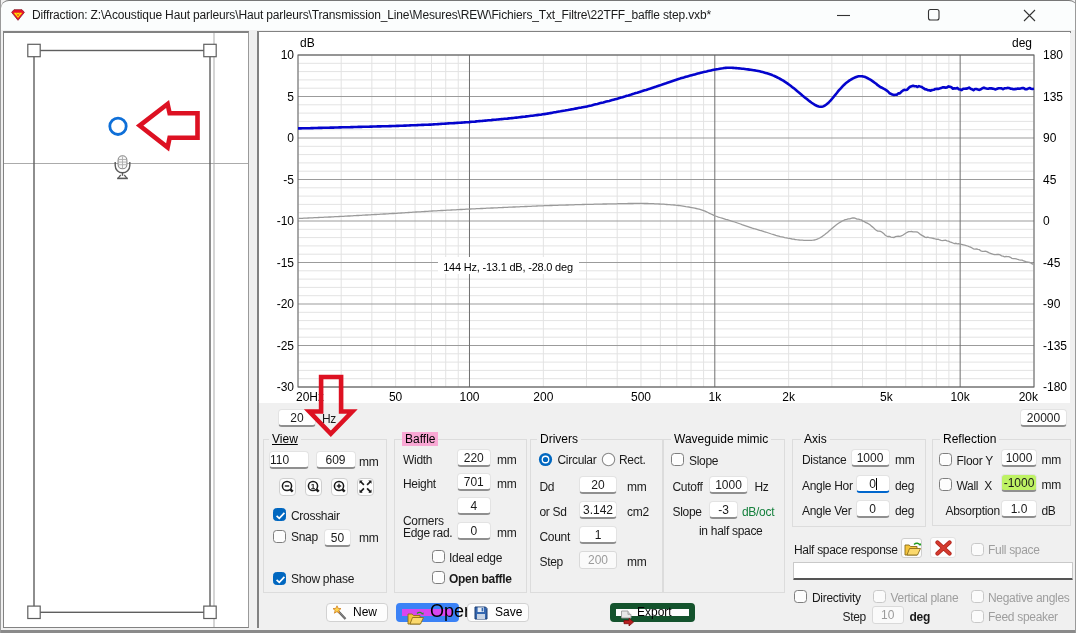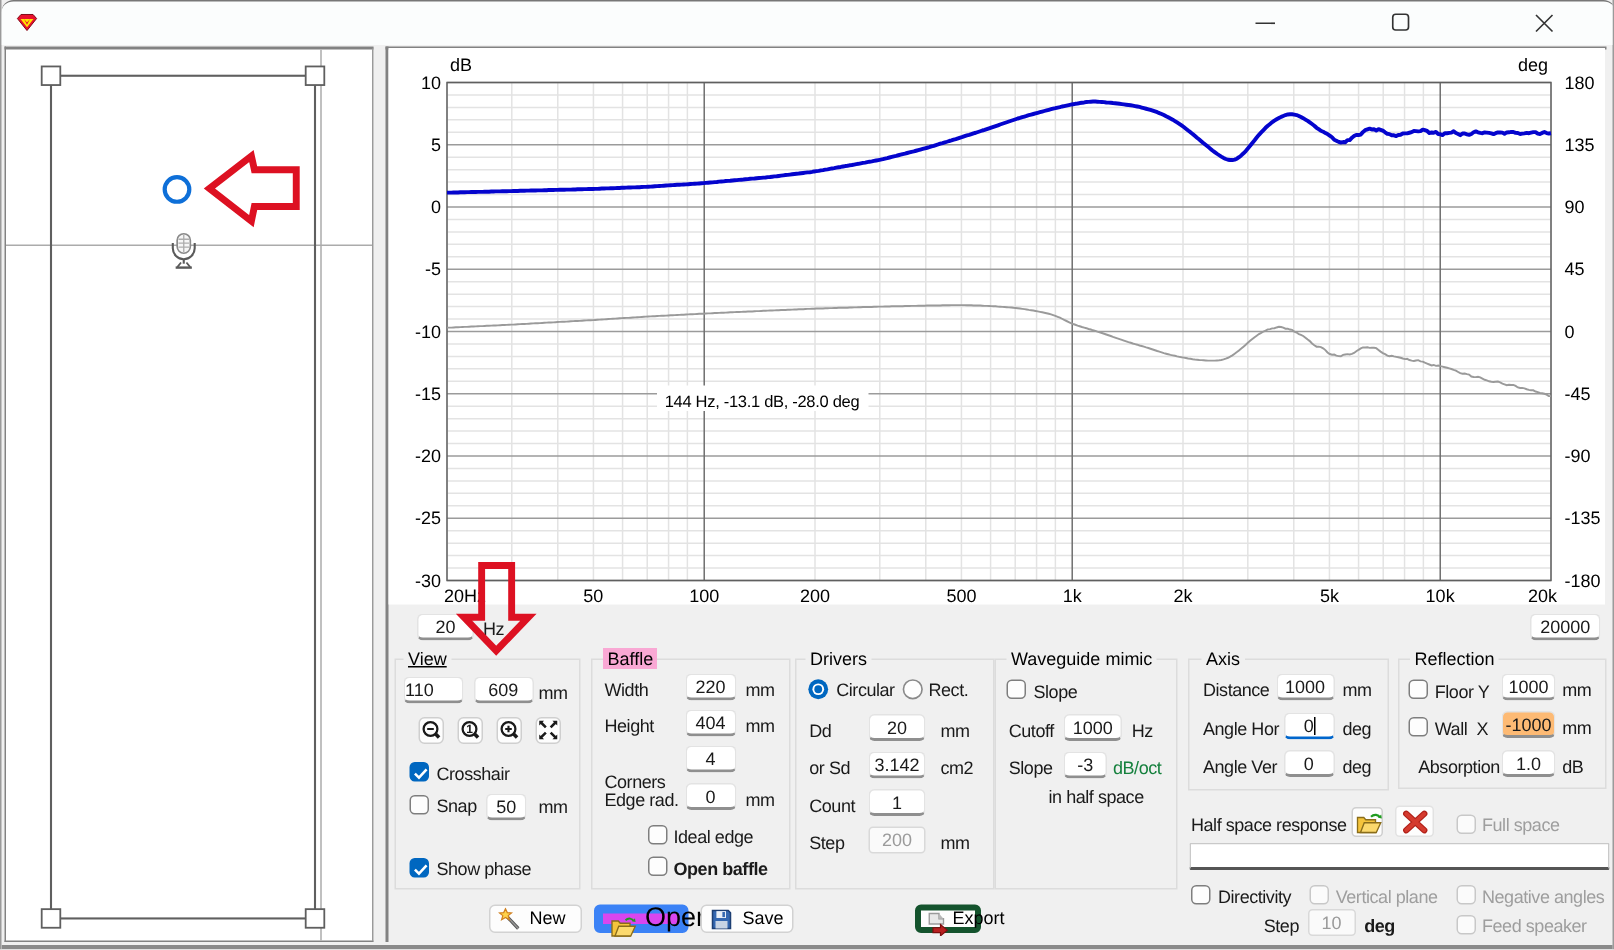--- a/index.html
+++ b/index.html
@@ -6,20 +6,21 @@
 div{box-sizing:border-box;}
 </style></head>
 <body>
 <div style="position:absolute;left:0;top:0;width:1076px;height:633px;background:#f0f0f0;overflow:hidden;border-left:1px solid #9a9a9a;border-right:1px solid #9a9a9a;box-sizing:border-box;">
 <div style="position:absolute;left:0;top:0;width:1076px;height:30px;background:#fbfdfd;border-top:1px solid #777;border-radius:8px 8px 0 0;box-sizing:border-box;"></div>
 <svg style="position:absolute;left:9px;top:9px" width="16" height="12" viewBox="0 0 18 15">
 <polygon points="1,4.2 4,0.8 14,0.8 17,4.2 9,14.2" fill="#e8112d" stroke="#7a0010" stroke-width="0.8"></polygon>
 <polygon points="3.6,4.6 14.4,4.6 9,11.4" fill="#ffe400"></polygon>
 <polygon points="6.5,4.6 9,7.6 11.5,4.6 9,9.4" fill="#e8112d"></polygon>
 </svg>
+<div style="position:absolute;left:31px;top:8px;font-size:12px;line-height:14px;white-space:nowrap;color:#1a1a1a;letter-spacing:-0.15px;">Diffraction: Z:\Acoustique Haut parleurs\Haut parleurs\Transmission_Line\Mesures\REW\Fichiers_Txt_Filtre\22TFF_baffle step.vxb*</div>
 <svg style="position:absolute;left:826px;top:0" width="220" height="30" viewBox="0 0 220 30">
       <line x1="10" y1="15.5" x2="23" y2="15.5" stroke="#333" stroke-width="1.1"></line>
       <rect x="101.5" y="9.5" width="10.5" height="10.5" rx="2" fill="none" stroke="#333" stroke-width="1.1"></rect>
       <path d="M197,10 L208,21 M208,10 L197,21" stroke="#333" stroke-width="1.1"></path>
     </svg>
 <div style="position:absolute;left:2px;top:31px;width:246px;height:597px;background:#ffffff;border:1px solid #828282;border-top:2px solid #828282;border-right:1px solid #9a9a9a;box-sizing:border-box;"></div>
 <svg style="position:absolute;left:3px;top:33px" width="244" height="594" viewBox="0 0 244 594">
       <line x1="0" y1="130.5" x2="246" y2="130.5" stroke="#ababab" stroke-width="1"></line>
 <line x1="210" y1="0" x2="210" y2="597" stroke="#ababab" stroke-width="1"></line>
 <rect x="30" y="17.5" width="176" height="561.8" fill="none" stroke="#5f5f5f" stroke-width="1.4"></rect>
@@ -208,21 +209,21 @@
 <div style="position:absolute;left:271.5px;top:571.5px;width:13px;height:13px;background:#0067c0;border:1px solid #0067c0;border-radius:3.5px;box-sizing:border-box;">
       <svg width="13" height="13" viewBox="0 0 13 13" style="position:absolute;left:0;top:0">
         <polyline points="2.6,6.8 5.3,9.4 10.4,3.9" fill="none" stroke="#fff" stroke-width="1.7"></polyline>
       </svg>
     </div>
 <div style="position:absolute;left:290px;top:572px;font-size:12px;line-height:14px;white-space:nowrap;color:#1a1a1a;font-weight:normal;letter-spacing:-0.3px;">Show phase</div>
 <div style="position:absolute;left:402px;top:452.5px;font-size:12px;line-height:14px;white-space:nowrap;color:#1a1a1a;font-weight:normal;letter-spacing:-0.3px;">Width</div>
 <div style="position:absolute;left:456px;top:448.5px;width:33.5px;height:18px;background:#ffffff;border:1px solid #e3e3e3;border-bottom:2px solid #8f8f8f;border-radius:4px;box-sizing:border-box;font-size:12px;line-height:17px;text-align:center;color:#1a1a1a;">220</div>
 <div style="position:absolute;left:496px;top:452.5px;font-size:12px;line-height:14px;white-space:nowrap;color:#1a1a1a;font-weight:normal;letter-spacing:-0.3px;">mm</div>
 <div style="position:absolute;left:402px;top:476.5px;font-size:12px;line-height:14px;white-space:nowrap;color:#1a1a1a;font-weight:normal;letter-spacing:-0.3px;">Height</div>
-<div style="position:absolute;left:456px;top:472.8px;width:33.5px;height:18px;background:#ffffff;border:1px solid #e3e3e3;border-bottom:2px solid #8f8f8f;border-radius:4px;box-sizing:border-box;font-size:12px;line-height:17px;text-align:center;color:#1a1a1a;">404</div>
+<div style="position:absolute;left:456px;top:472.8px;width:33.5px;height:18px;background:#ffffff;border:1px solid #e3e3e3;border-bottom:2px solid #8f8f8f;border-radius:4px;box-sizing:border-box;font-size:12px;line-height:17px;text-align:center;color:#1a1a1a;">701</div>
 <div style="position:absolute;left:496px;top:476.5px;font-size:12px;line-height:14px;white-space:nowrap;color:#1a1a1a;font-weight:normal;letter-spacing:-0.3px;">mm</div>
 <div style="position:absolute;left:402px;top:501px;font-size:12px;line-height:14px;white-space:nowrap;color:#1a1a1a;font-weight:normal;letter-spacing:-0.3px;margin-top:13px;">Corners</div>
 <div style="position:absolute;left:456px;top:497.2px;width:33.5px;height:18px;background:#ffffff;border:1px solid #e3e3e3;border-bottom:2px solid #8f8f8f;border-radius:4px;box-sizing:border-box;font-size:12px;line-height:17px;text-align:center;color:#1a1a1a;">4</div>
 <div style="position:absolute;left:402px;top:525.5px;font-size:12px;line-height:14px;white-space:nowrap;color:#1a1a1a;font-weight:normal;letter-spacing:-0.3px;">Edge rad.</div>
 <div style="position:absolute;left:456px;top:521.6px;width:33.5px;height:18px;background:#ffffff;border:1px solid #e3e3e3;border-bottom:2px solid #8f8f8f;border-radius:4px;box-sizing:border-box;font-size:12px;line-height:17px;text-align:center;color:#1a1a1a;">0</div>
 <div style="position:absolute;left:496px;top:525.5px;font-size:12px;line-height:14px;white-space:nowrap;color:#1a1a1a;font-weight:normal;letter-spacing:-0.3px;">mm</div>
 <div style="position:absolute;left:430.5px;top:549.5px;width:13px;height:13px;background:#fdfdfd;border:1px solid #7e7e7e;border-radius:3.5px;box-sizing:border-box;"></div>
 <div style="position:absolute;left:448px;top:550.5px;font-size:12px;line-height:14px;white-space:nowrap;color:#1a1a1a;font-weight:normal;letter-spacing:-0.3px;">Ideal edge</div>
 <div style="position:absolute;left:430.5px;top:570.5px;width:13px;height:13px;background:#fdfdfd;border:1px solid #7e7e7e;border-radius:3.5px;box-sizing:border-box;"></div>
 <div style="position:absolute;left:448px;top:571.5px;font-size:12px;line-height:14px;white-space:nowrap;color:#1a1a1a;font-weight:bold;letter-spacing:-0.3px;">Open baffle</div>
@@ -264,21 +265,21 @@
 <div style="position:absolute;left:894px;top:478.5px;font-size:12px;line-height:14px;white-space:nowrap;color:#1a1a1a;font-weight:normal;letter-spacing:-0.3px;">deg</div>
 <div style="position:absolute;left:801px;top:503.8px;font-size:12px;line-height:14px;white-space:nowrap;color:#1a1a1a;font-weight:normal;letter-spacing:-0.3px;">Angle Ver</div>
 <div style="position:absolute;left:854.5px;top:500.2px;width:34px;height:18px;background:#ffffff;border:1px solid #e3e3e3;border-bottom:2px solid #8f8f8f;border-radius:4px;box-sizing:border-box;font-size:12px;line-height:17px;text-align:center;color:#1a1a1a;">0</div>
 <div style="position:absolute;left:894px;top:503.8px;font-size:12px;line-height:14px;white-space:nowrap;color:#1a1a1a;font-weight:normal;letter-spacing:-0.3px;">deg</div>
 <div style="position:absolute;left:937.5px;top:453px;width:13px;height:13px;background:#fdfdfd;border:1px solid #7e7e7e;border-radius:3.5px;box-sizing:border-box;"></div>
 <div style="position:absolute;left:955.5px;top:453.5px;font-size:12px;line-height:14px;white-space:nowrap;color:#1a1a1a;font-weight:normal;letter-spacing:-0.3px;">Floor Y</div>
 <div style="position:absolute;left:1000px;top:448.5px;width:36px;height:18px;background:#ffffff;border:1px solid #e3e3e3;border-bottom:2px solid #8f8f8f;border-radius:4px;box-sizing:border-box;font-size:12px;line-height:17px;text-align:center;color:#1a1a1a;">1000</div>
 <div style="position:absolute;left:1040.5px;top:452.5px;font-size:12px;line-height:14px;white-space:nowrap;color:#1a1a1a;font-weight:normal;letter-spacing:-0.3px;">mm</div>
 <div style="position:absolute;left:937.5px;top:478.3px;width:13px;height:13px;background:#fdfdfd;border:1px solid #7e7e7e;border-radius:3.5px;box-sizing:border-box;"></div>
 <div style="position:absolute;left:955.5px;top:478.8px;font-size:12px;line-height:14px;white-space:nowrap;color:#1a1a1a;font-weight:normal;letter-spacing:-0.3px;">Wall&nbsp; X</div>
-<div style="position:absolute;left:1000px;top:474.3px;width:36px;height:18px;background:#fdba74;border:1px solid #e3e3e3;border-bottom:2px solid #8f8f8f;border-radius:4px;box-sizing:border-box;font-size:12px;line-height:17px;text-align:center;color:#1a1a1a;">-1000</div>
+<div style="position:absolute;left:1000px;top:474.3px;width:36px;height:18px;background:#bef264;border:1px solid #e3e3e3;border-bottom:2px solid #8f8f8f;border-radius:4px;box-sizing:border-box;font-size:12px;line-height:17px;text-align:center;color:#1a1a1a;">-1000</div>
 <div style="position:absolute;left:1040.5px;top:478px;font-size:12px;line-height:14px;white-space:nowrap;color:#1a1a1a;font-weight:normal;letter-spacing:-0.3px;">mm</div>
 <div style="position:absolute;left:944.5px;top:504px;font-size:12px;line-height:14px;white-space:nowrap;color:#1a1a1a;font-weight:normal;letter-spacing:-0.3px;">Absorption</div>
 <div style="position:absolute;left:1000px;top:500.2px;width:36px;height:18px;background:#ffffff;border:1px solid #e3e3e3;border-bottom:2px solid #8f8f8f;border-radius:4px;box-sizing:border-box;font-size:12px;line-height:17px;text-align:center;color:#1a1a1a;">1.0</div>
 <div style="position:absolute;left:1040.5px;top:504px;font-size:12px;line-height:14px;white-space:nowrap;color:#1a1a1a;font-weight:normal;letter-spacing:-0.3px;">dB</div>
 <div style="position:absolute;left:793px;top:542.5px;font-size:12px;line-height:14px;white-space:nowrap;color:#1a1a1a;font-weight:normal;letter-spacing:-0.3px;">Half space response</div>
 <div style="position:absolute;left:900px;top:537.5px;width:21px;height:20px;background:#fdfdfd;border:1px solid #cfcfcf;border-radius:3px;box-sizing:border-box;">
       <svg width="18" height="14" viewBox="0 0 18 14" style="position:absolute;left:2px;top:3px">
         <path d="M1,3 L1,13 L13,13 L13,4.5 L6.5,4.5 L5.2,3 Z" fill="#f5c43c" stroke="#8a6d1a" stroke-width="0.9"></path>
         <path d="M3,13 L5.5,6.5 L16.5,6.5 L13.5,13 Z" fill="#fbd96d" stroke="#8a6d1a" stroke-width="0.9"></path>
         <path d="M10,2.5 c2,-2 5,-1.5 6,0.5" fill="none" stroke="#1f9b1f" stroke-width="1.4"></path>
@@ -324,21 +325,21 @@
     </div>
 <div style="position:absolute;left:466px;top:603px;width:62px;height:18.5px;background:#fdfdfd;border:1px solid #d2d2d2;border-radius:4px;box-sizing:border-box;font-size:12px;">
       <svg width="14" height="14" viewBox="0 0 14 14" style="position:absolute;left:6px;top:2px">
         <path d="M1,1 H11.5 L13,2.5 V13 H1 Z" fill="#3467b0" stroke="#1d3f73" stroke-width="1"></path>
         <rect x="3.6" y="1.4" width="6.4" height="4.6" fill="#e8eef6"></rect>
         <rect x="7.6" y="2" width="1.7" height="3.4" fill="#3467b0"></rect>
         <rect x="3" y="8" width="8" height="5" fill="#c8d4e4"></rect>
       </svg>
       <span style="position:absolute;left:27px;top:50%;transform:translateY(-52%);white-space:nowrap;">Save</span>
     </div>
-<div style="position:absolute;left:609px;top:602.5px;width:44px;height:19px;background:#fdfdfd;border:4px solid #14532d;border-radius:4px;box-sizing:border-box;font-size:12px;">
+<div style="position:absolute;left:609px;top:602.5px;width:85px;height:19px;background:#fdfdfd;border:6px solid #14532d;border-radius:4px;box-sizing:border-box;font-size:12px;">
       <svg width="15" height="16" viewBox="0 0 15 16" style="position:absolute;left:4px;top:1px">
         <path d="M1.5,1 H8 V4.5 H11 V8 H1.5 Z" fill="#e8e8e8" stroke="#9a9a9a" stroke-width="0.9"></path>
         <path d="M8,1 L11,4.5 H8 Z" fill="#b8b8b8"></path>
         <path d="M4,10.5 h5 v-2.2 l4.5,3.8 l-4.5,3.8 v-2.2 h-5 z" fill="#b71f1f" stroke="#7c0e0e" stroke-width="0.8"></path>
       </svg>
       <span style="position:absolute;left:21px;top:50%;transform:translateY(-52%);white-space:nowrap;">Export</span>
     </div>
 <svg style="position:absolute;left:296px;top:368px" width="66" height="72" viewBox="0 0 66 72">
       <polygon points="24.1,9 44.1,9 44.1,43.5 55.3,43.5 33.8,65.8 12.3,43.5 24.1,43.5" fill="none" stroke="#dd1122" stroke-width="4.6"></polygon>
     </svg>

